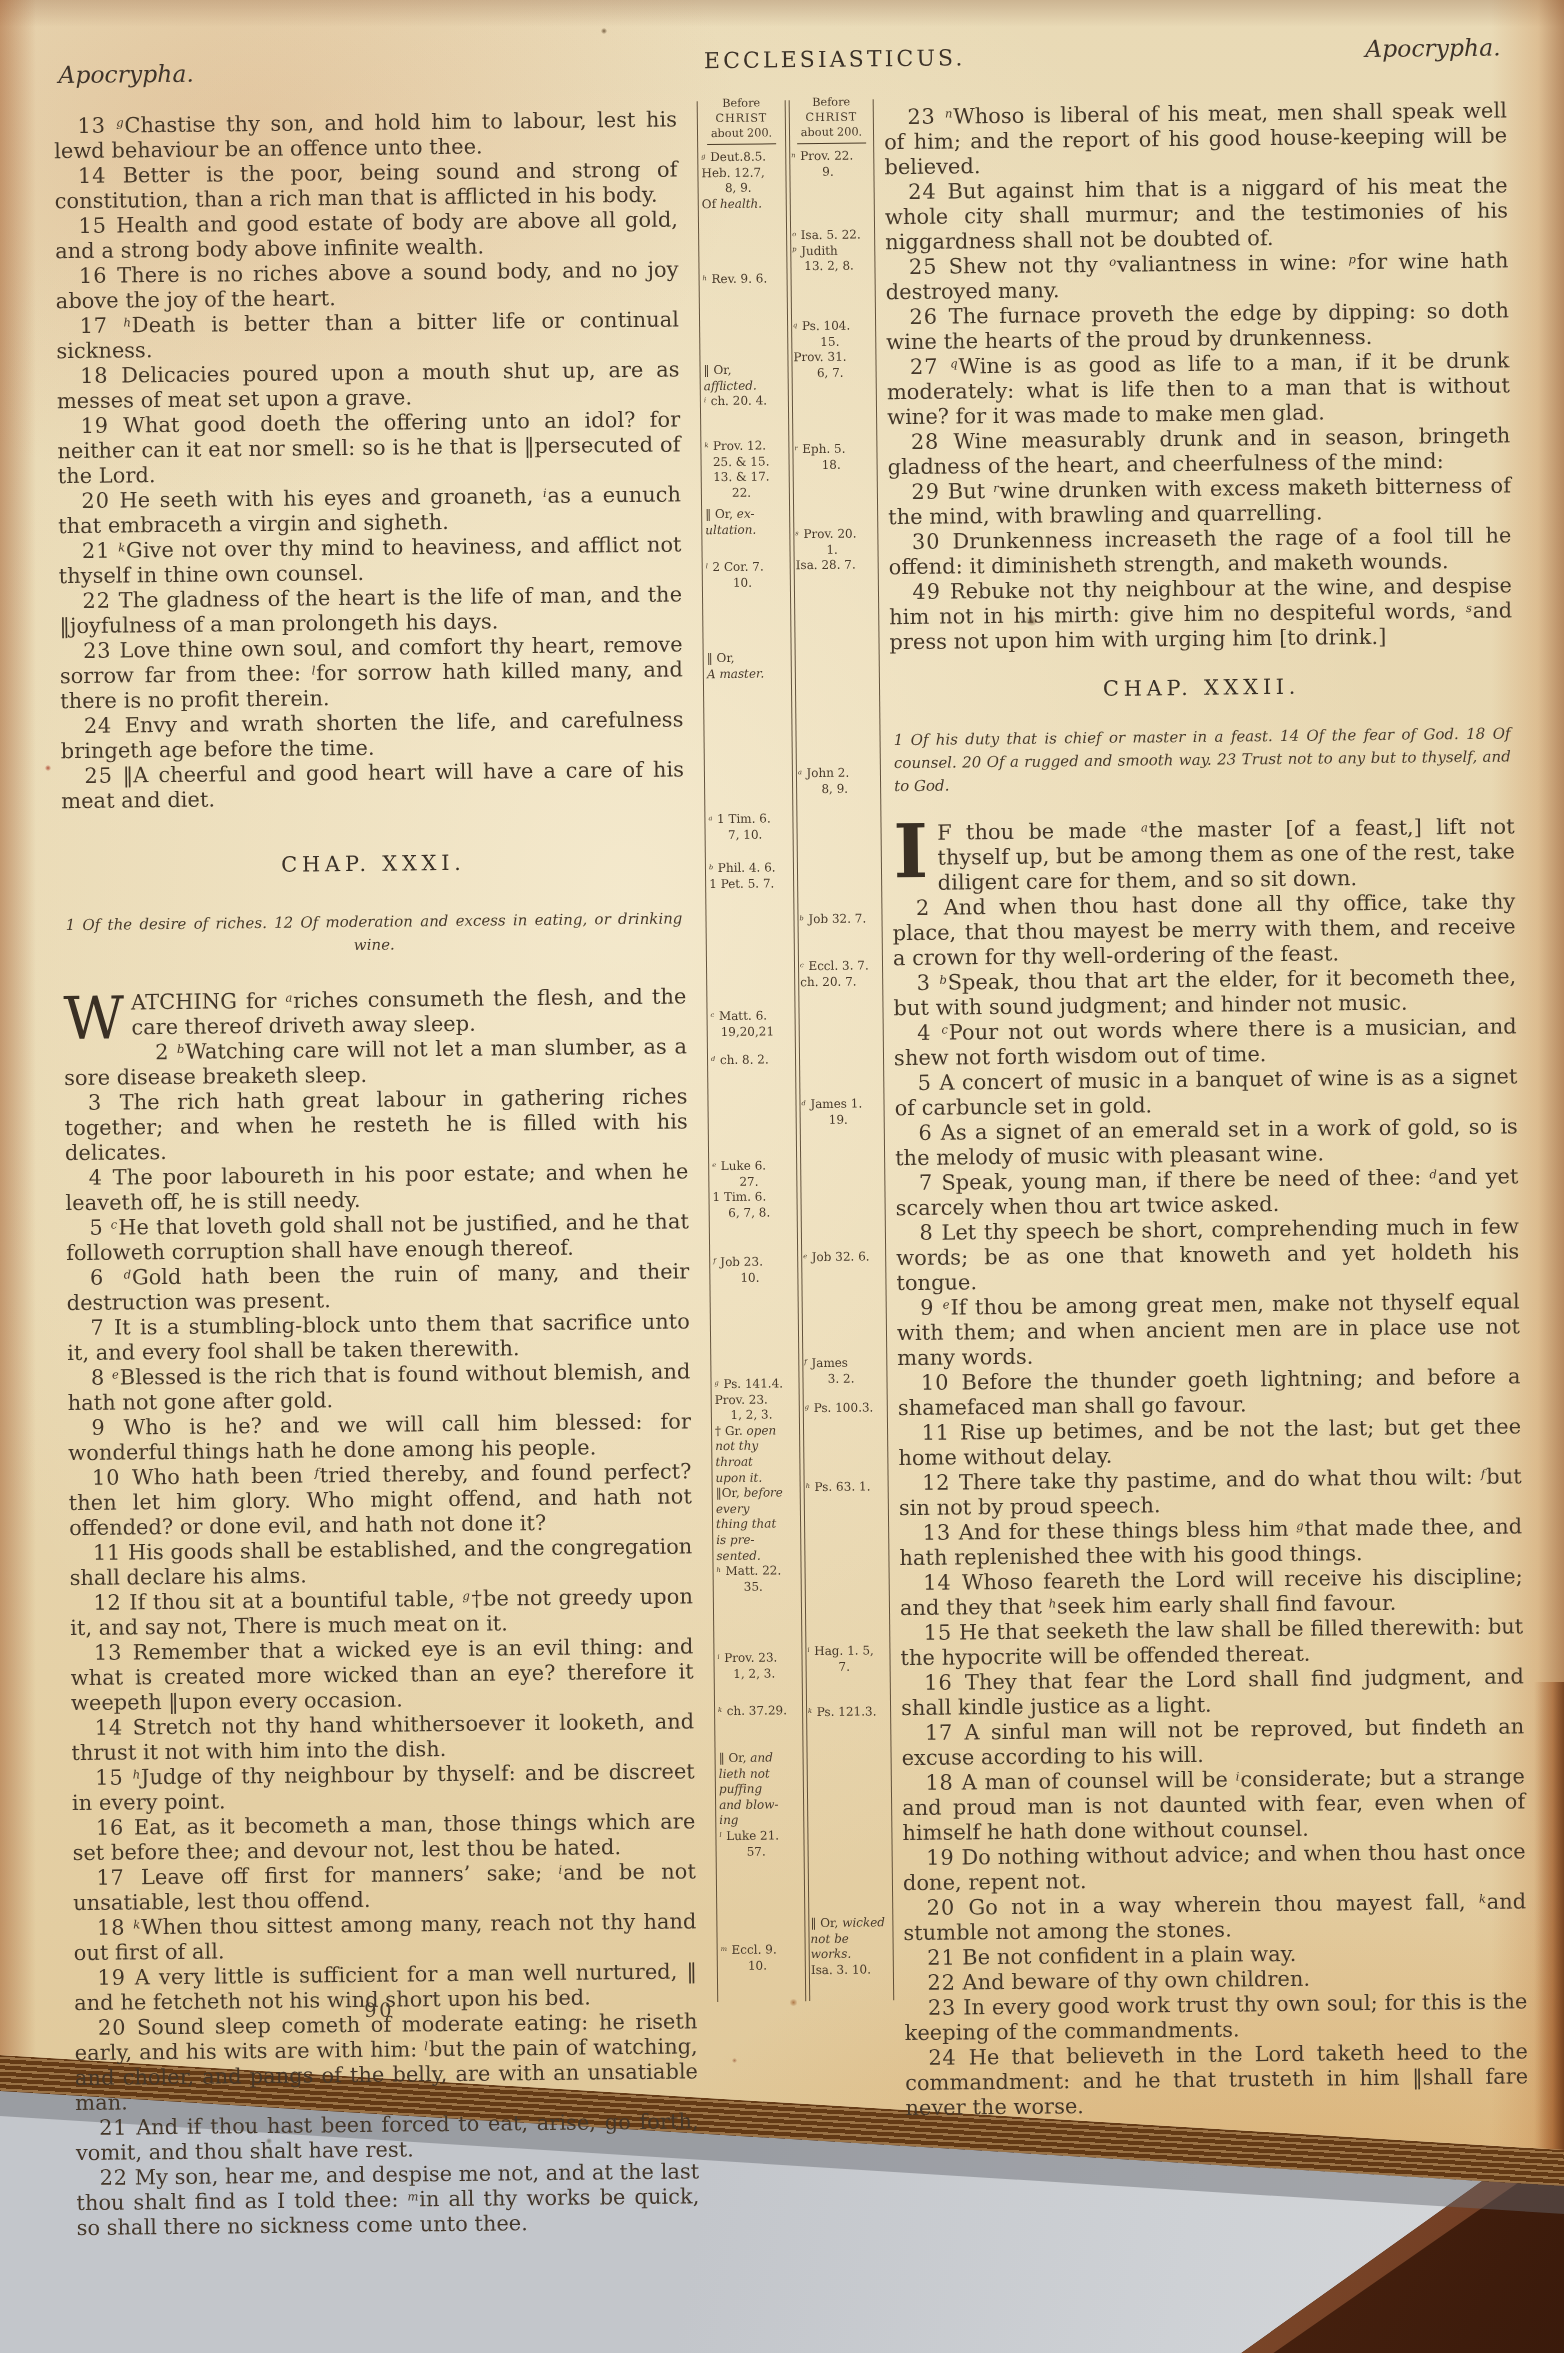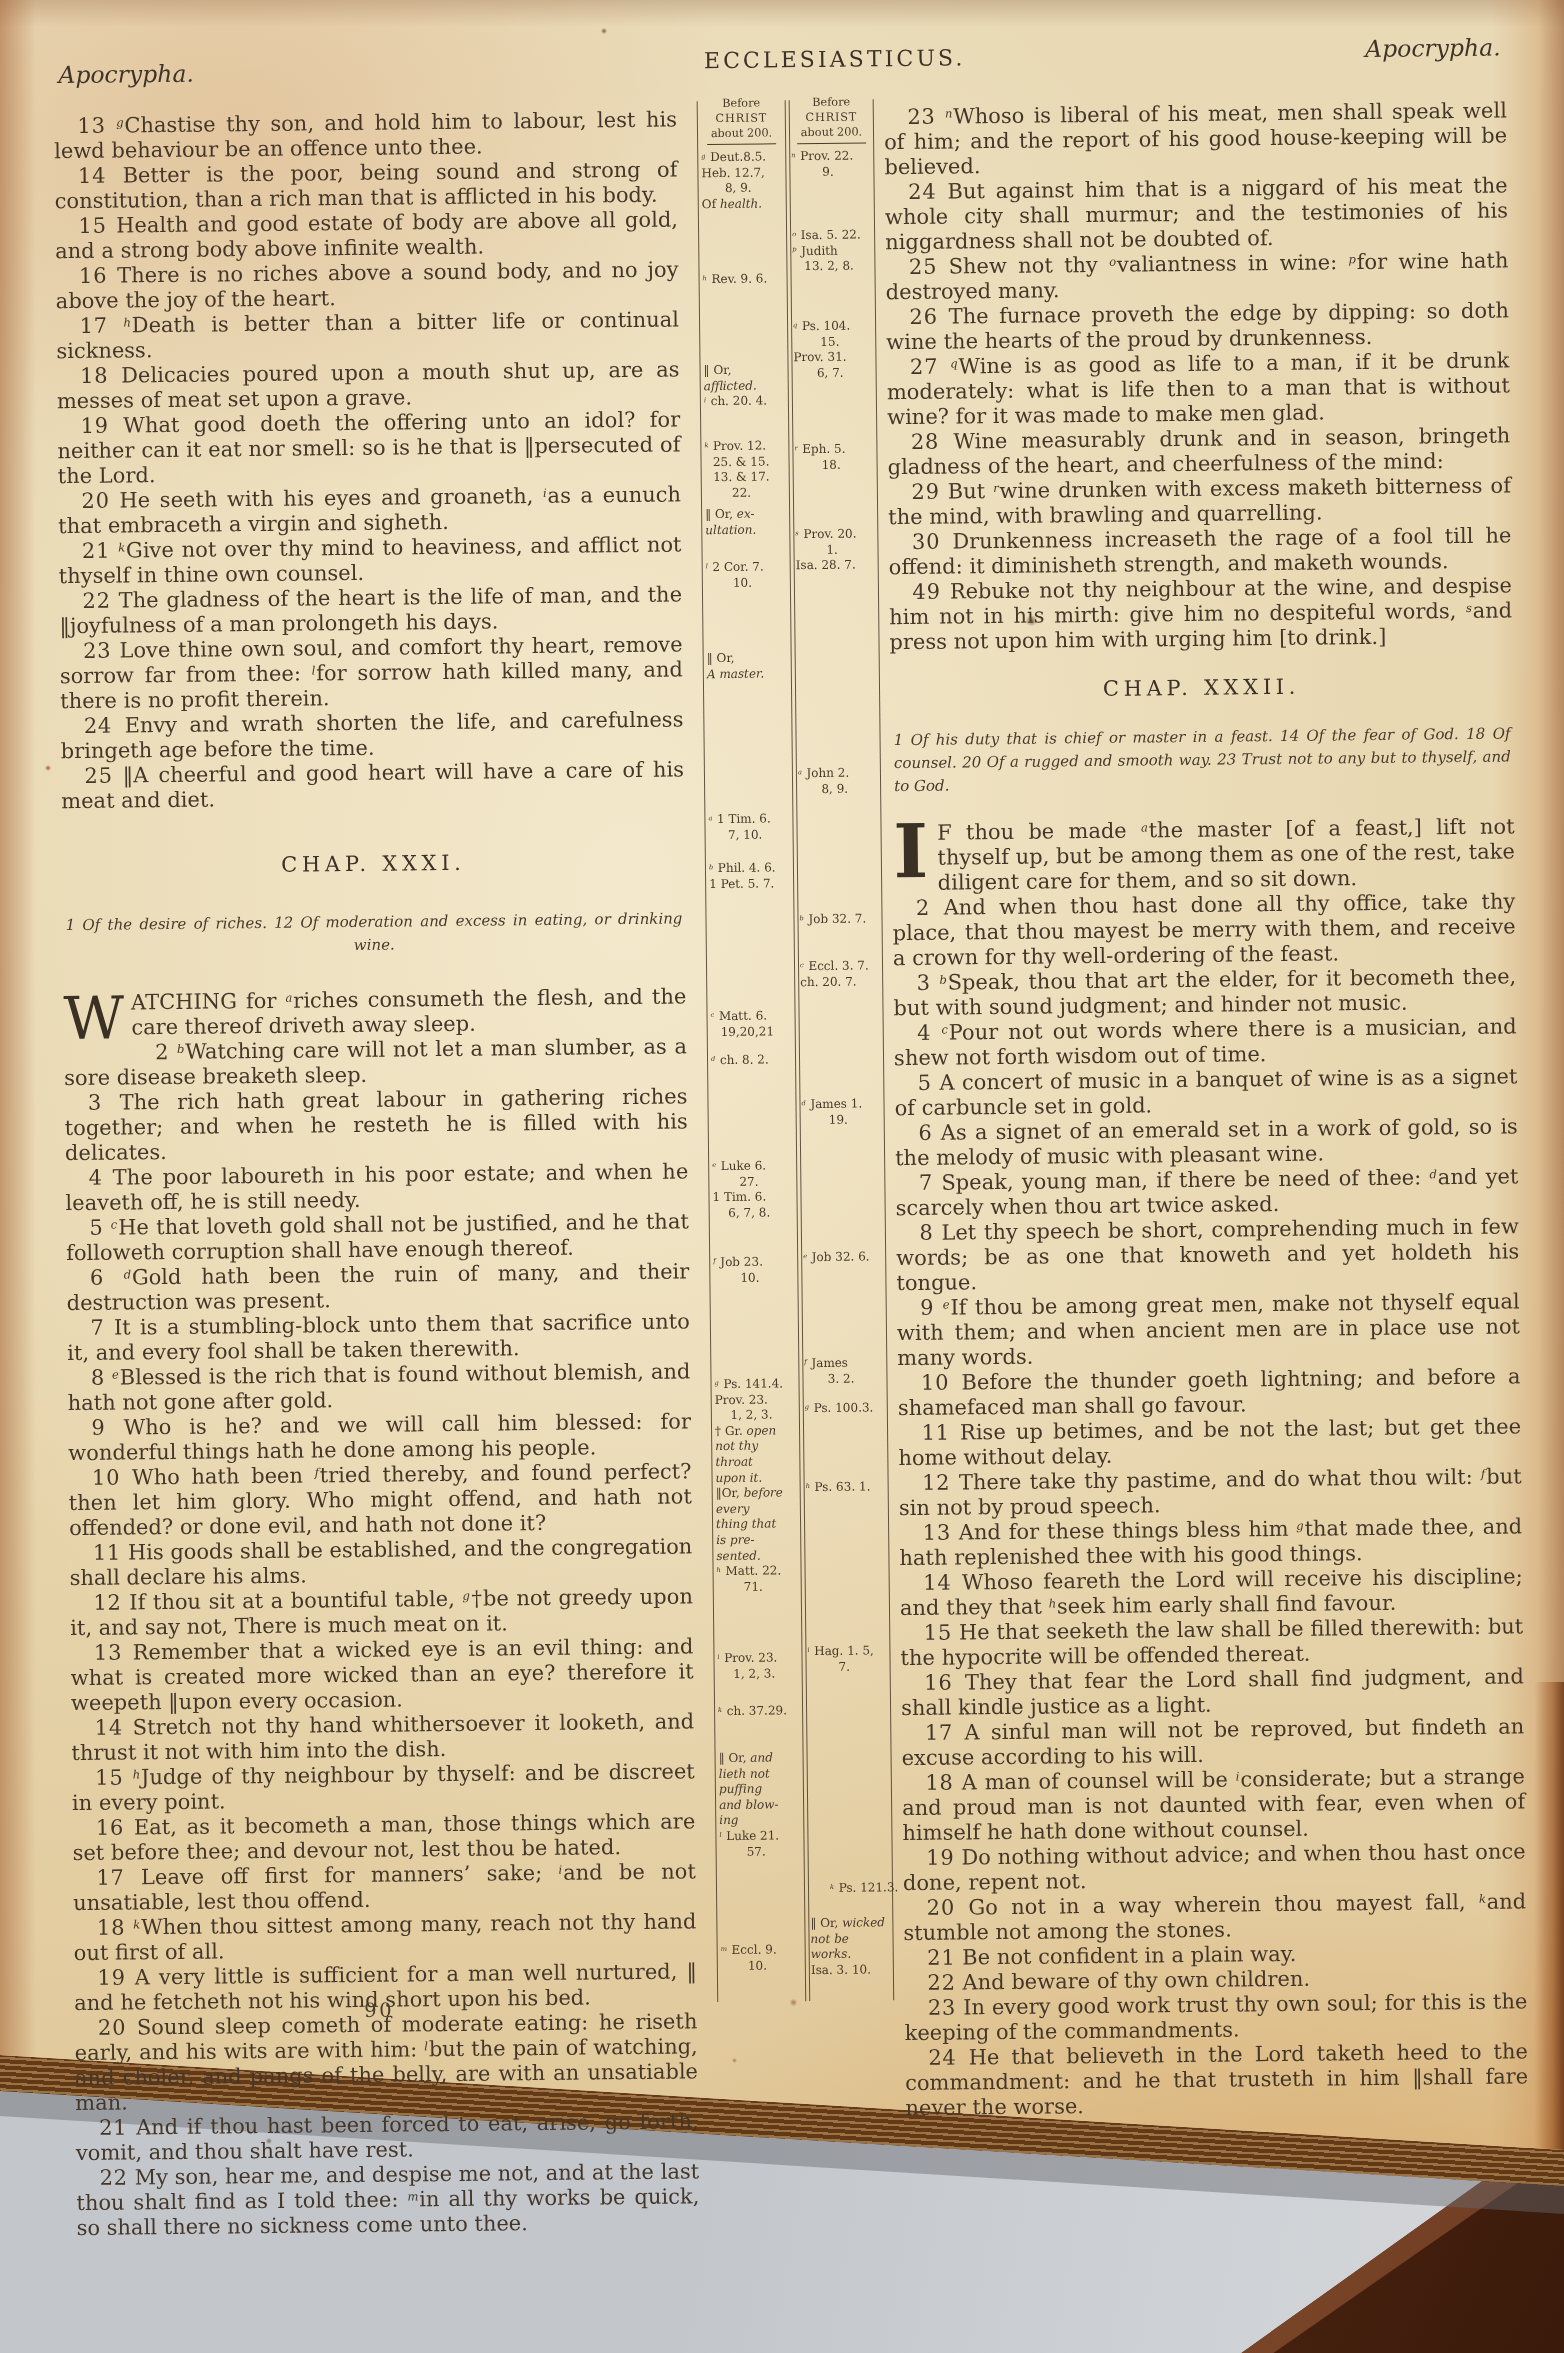--- a/index.html
+++ b/index.html
@@ -238,21 +238,21 @@
         <div class="ln">† Gr. <i>open</i></div>
         <div class="ln"><i>not thy</i></div>
         <div class="ln"><i>throat</i></div>
         <div class="ln"><i>upon it.</i></div>
         <div class="ln">‖Or, <i>before</i></div>
         <div class="ln"><i>every</i></div>
         <div class="ln"><i>thing that</i></div>
         <div class="ln"><i>is pre-</i></div>
         <div class="ln"><i>sented.</i></div>
         <div class="ln"><sup class="rf">h</sup> Matt. 22.</div>
-        <div class="ln ctr">71.</div>
+        <div class="ln ctr">35.</div>
       </div>
       <div class="note" style="top: 1650px;">
         <div class="ln"><sup class="rf">i</sup> Prov. 23.</div>
         <div class="ln ctr">1, 2, 3.</div>
       </div>
       <div class="note" style="top: 1703px;">
         <div class="ln"><sup class="rf">k</sup> ch. 37.29.</div>
       </div>
       <div class="note" style="top: 1750px;">
         <div class="ln">‖ Or, <i>and</i></div>
@@ -324,21 +324,21 @@
       <div class="note" style="top: 1401px;">
         <div class="ln"><sup class="rf">g</sup> Ps. 100.3.</div>
       </div>
       <div class="note" style="top: 1480px;">
         <div class="ln"><sup class="rf">h</sup> Ps. 63. 1.</div>
       </div>
       <div class="note" style="top: 1644px;">
         <div class="ln"><sup class="rf">i</sup> Hag. 1. 5,</div>
         <div class="ln ctr">7.</div>
       </div>
-      <div class="note" style="top: 1881px; padding-left: 20px;">
+      <div class="note" style="top: 1705px;">
         <div class="ln"><sup class="rf">k</sup> Ps. 121.3.</div>
       </div>
       <div class="note" style="top: 1916px;">
         <div class="ln">‖ Or, <i>wicked</i></div>
         <div class="ln"><i>not be</i></div>
         <div class="ln"><i>works.</i></div>
         <div class="ln">Isa. 3. 10.</div>
       </div>
     </div>
   <div class="text-col col-right" id="col-right">

